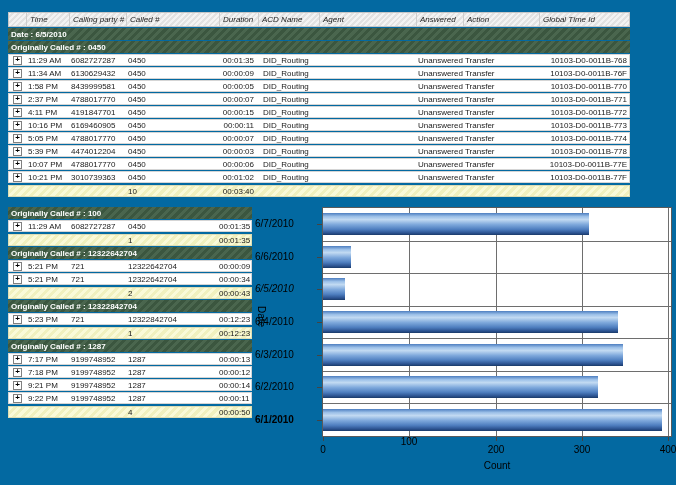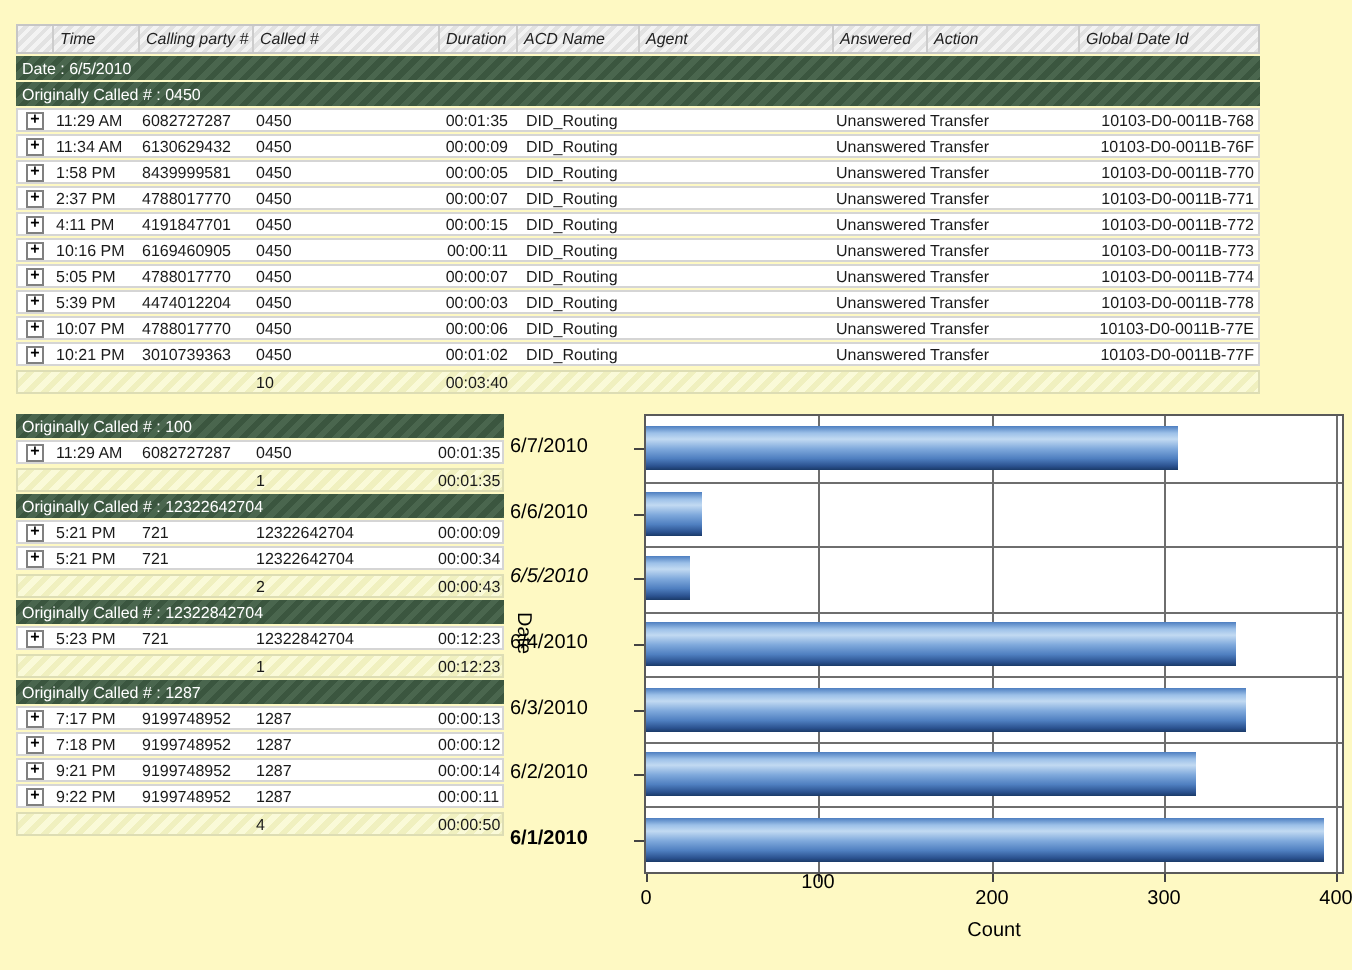--- a/index.html
+++ b/index.html
@@ -1,32 +1,32 @@
 <!DOCTYPE html>
 <html><head>
 <meta charset="utf-8">
 <style>
   html,body{margin:0;padding:0;background:#fff;}
-  .canvas{position:relative;width:676px;height:485px;background:#fef9c3;overflow:hidden;
+  .canvas{position:relative;width:676px;height:485px;background:#0369a1;overflow:hidden;
           font-family:"Liberation Sans",sans-serif;font-size:8px;color:#1a1a1a;}
 
   
   .toptable{position:absolute;left:8px;top:12px;width:622px;}
   .tgrid{display:grid;grid-template-columns:17px 43px 57px 93px 39px 61px 97px 47px 76px 92px;}
   .bgrid{display:grid;grid-template-columns:17px 43px 57px 93px 34px;}
 
   .hrow{height:15px;align-items:center;box-sizing:border-box;border:1px solid #c6c6c6;
         background:repeating-linear-gradient(135deg,#f3f3f3 0 2px,#e2e2e2 2px 4px);}
   .hcell{font-style:italic;color:#222;padding-left:3px;height:100%;display:flex;align-items:center;
          border-left:1px solid #cdcdcd;box-sizing:border-box;white-space:nowrap;overflow:hidden;}
   .hcell:first-child{border-left:none;}
 
   .gbar{height:12px;margin-top:1px;display:flex;align-items:center;padding-left:3px;box-sizing:border-box;
         background:repeating-linear-gradient(135deg,#4a664e 0 3px,#3b563f 3px 6px);
-        color:#fff;font-weight:normal;white-space:nowrap;overflow:hidden;}
+        color:#fff;font-weight:bold;white-space:nowrap;overflow:hidden;}
 
   .drow{height:12px;margin-top:1px;border:1px solid #d5d5d5;background:#fff;align-items:center;box-sizing:border-box;}
   .cell{padding-left:2px;white-space:nowrap;overflow:hidden;}
   .num{text-align:right;padding-right:4px;padding-left:0;}
   .acd{padding-left:5px;}
 
   .sumrow{height:12px;margin-top:2px;border:1px solid #ddddb4;align-items:center;box-sizing:border-box;
           background:repeating-linear-gradient(135deg,#fafad8 0 3px,#f0f0bf 3px 6px);}
 
   .plus{width:9px;height:9px;margin-left:2px;border:1px solid #808080;background:#fff;color:#000;
@@ -59,21 +59,21 @@
     <div class="hrow tgrid" id="top-header">
         <div class="hcell"></div>
         <div class="hcell">Time</div>
         <div class="hcell">Calling party #</div>
         <div class="hcell">Called #</div>
         <div class="hcell">Duration</div>
         <div class="hcell">ACD Name</div>
         <div class="hcell">Agent</div>
         <div class="hcell">Answered</div>
         <div class="hcell">Action</div>
-        <div class="hcell">Global Date Id</div>
+        <div class="hcell">Global Time Id</div>
       </div>
     <div class="gbar">Date : 6/5/2010</div>
     <div class="gbar">Originally Called # : 0450</div>
     <div id="top-rows">
         <div class="drow tgrid">
           <div class="cell expand-cell">
             <span class="plus">+</span>
           </div>
           <div class="cell">11:29 AM</div>
           <div class="cell">6082727287</div>

